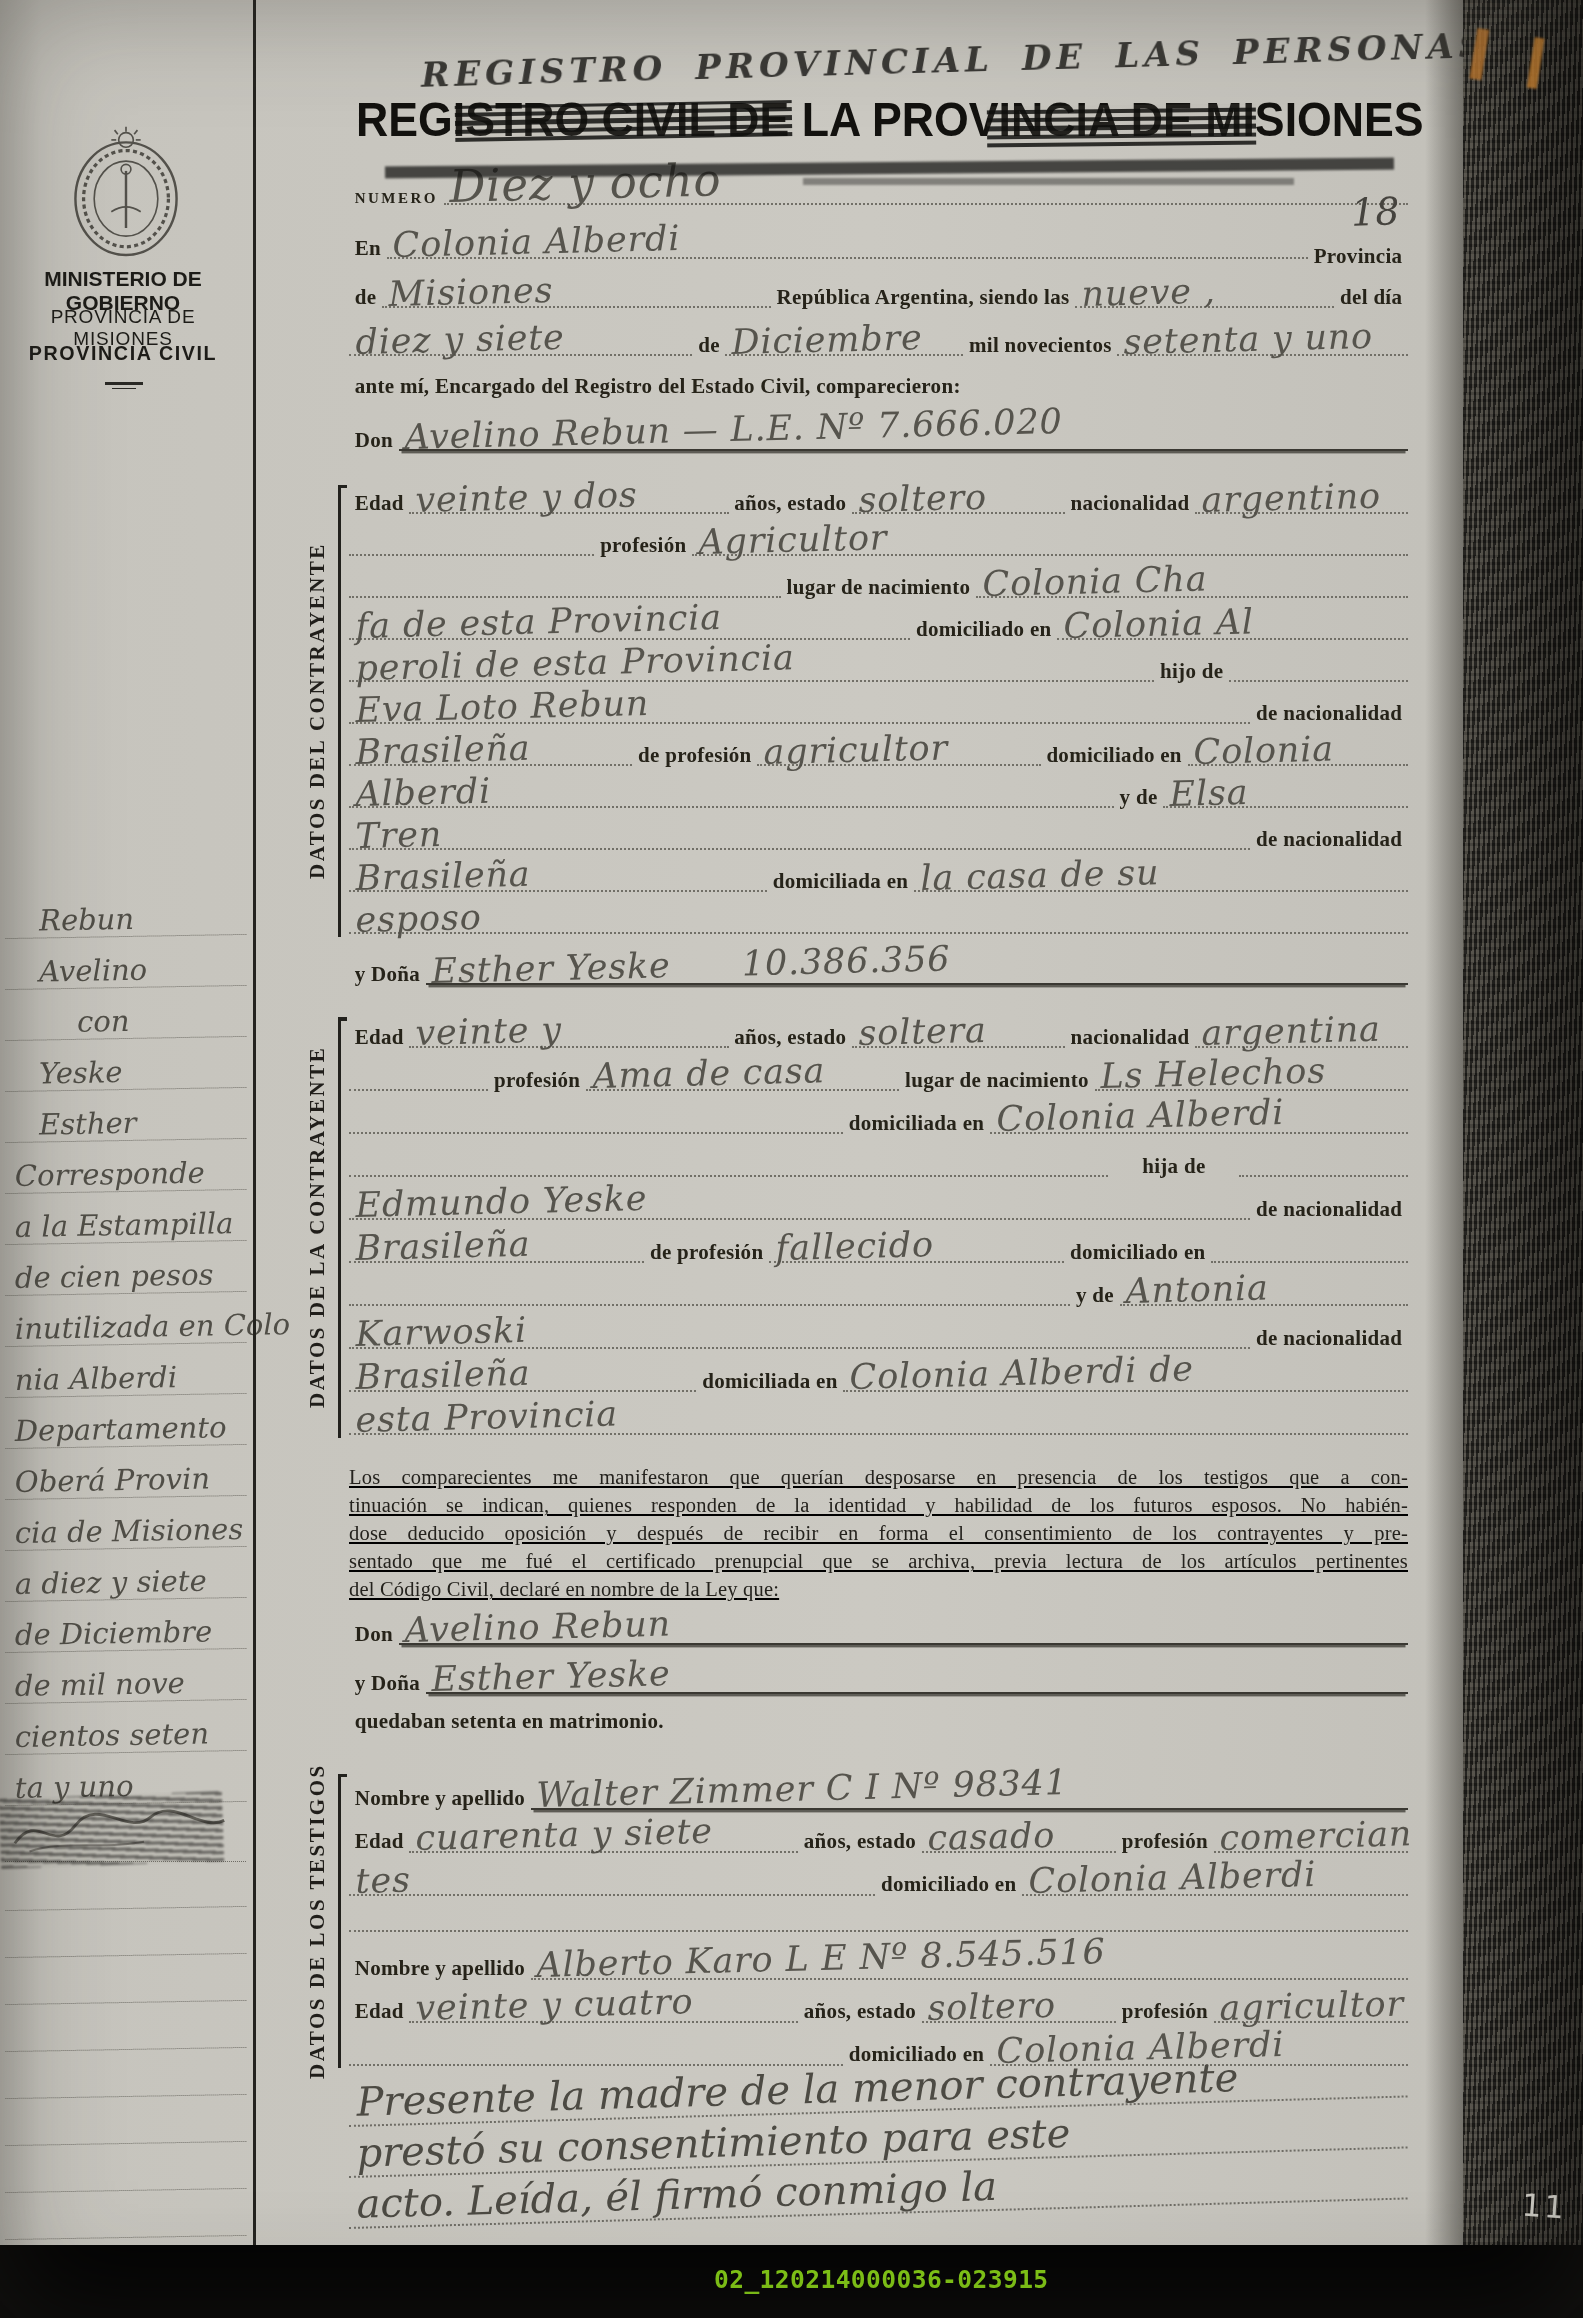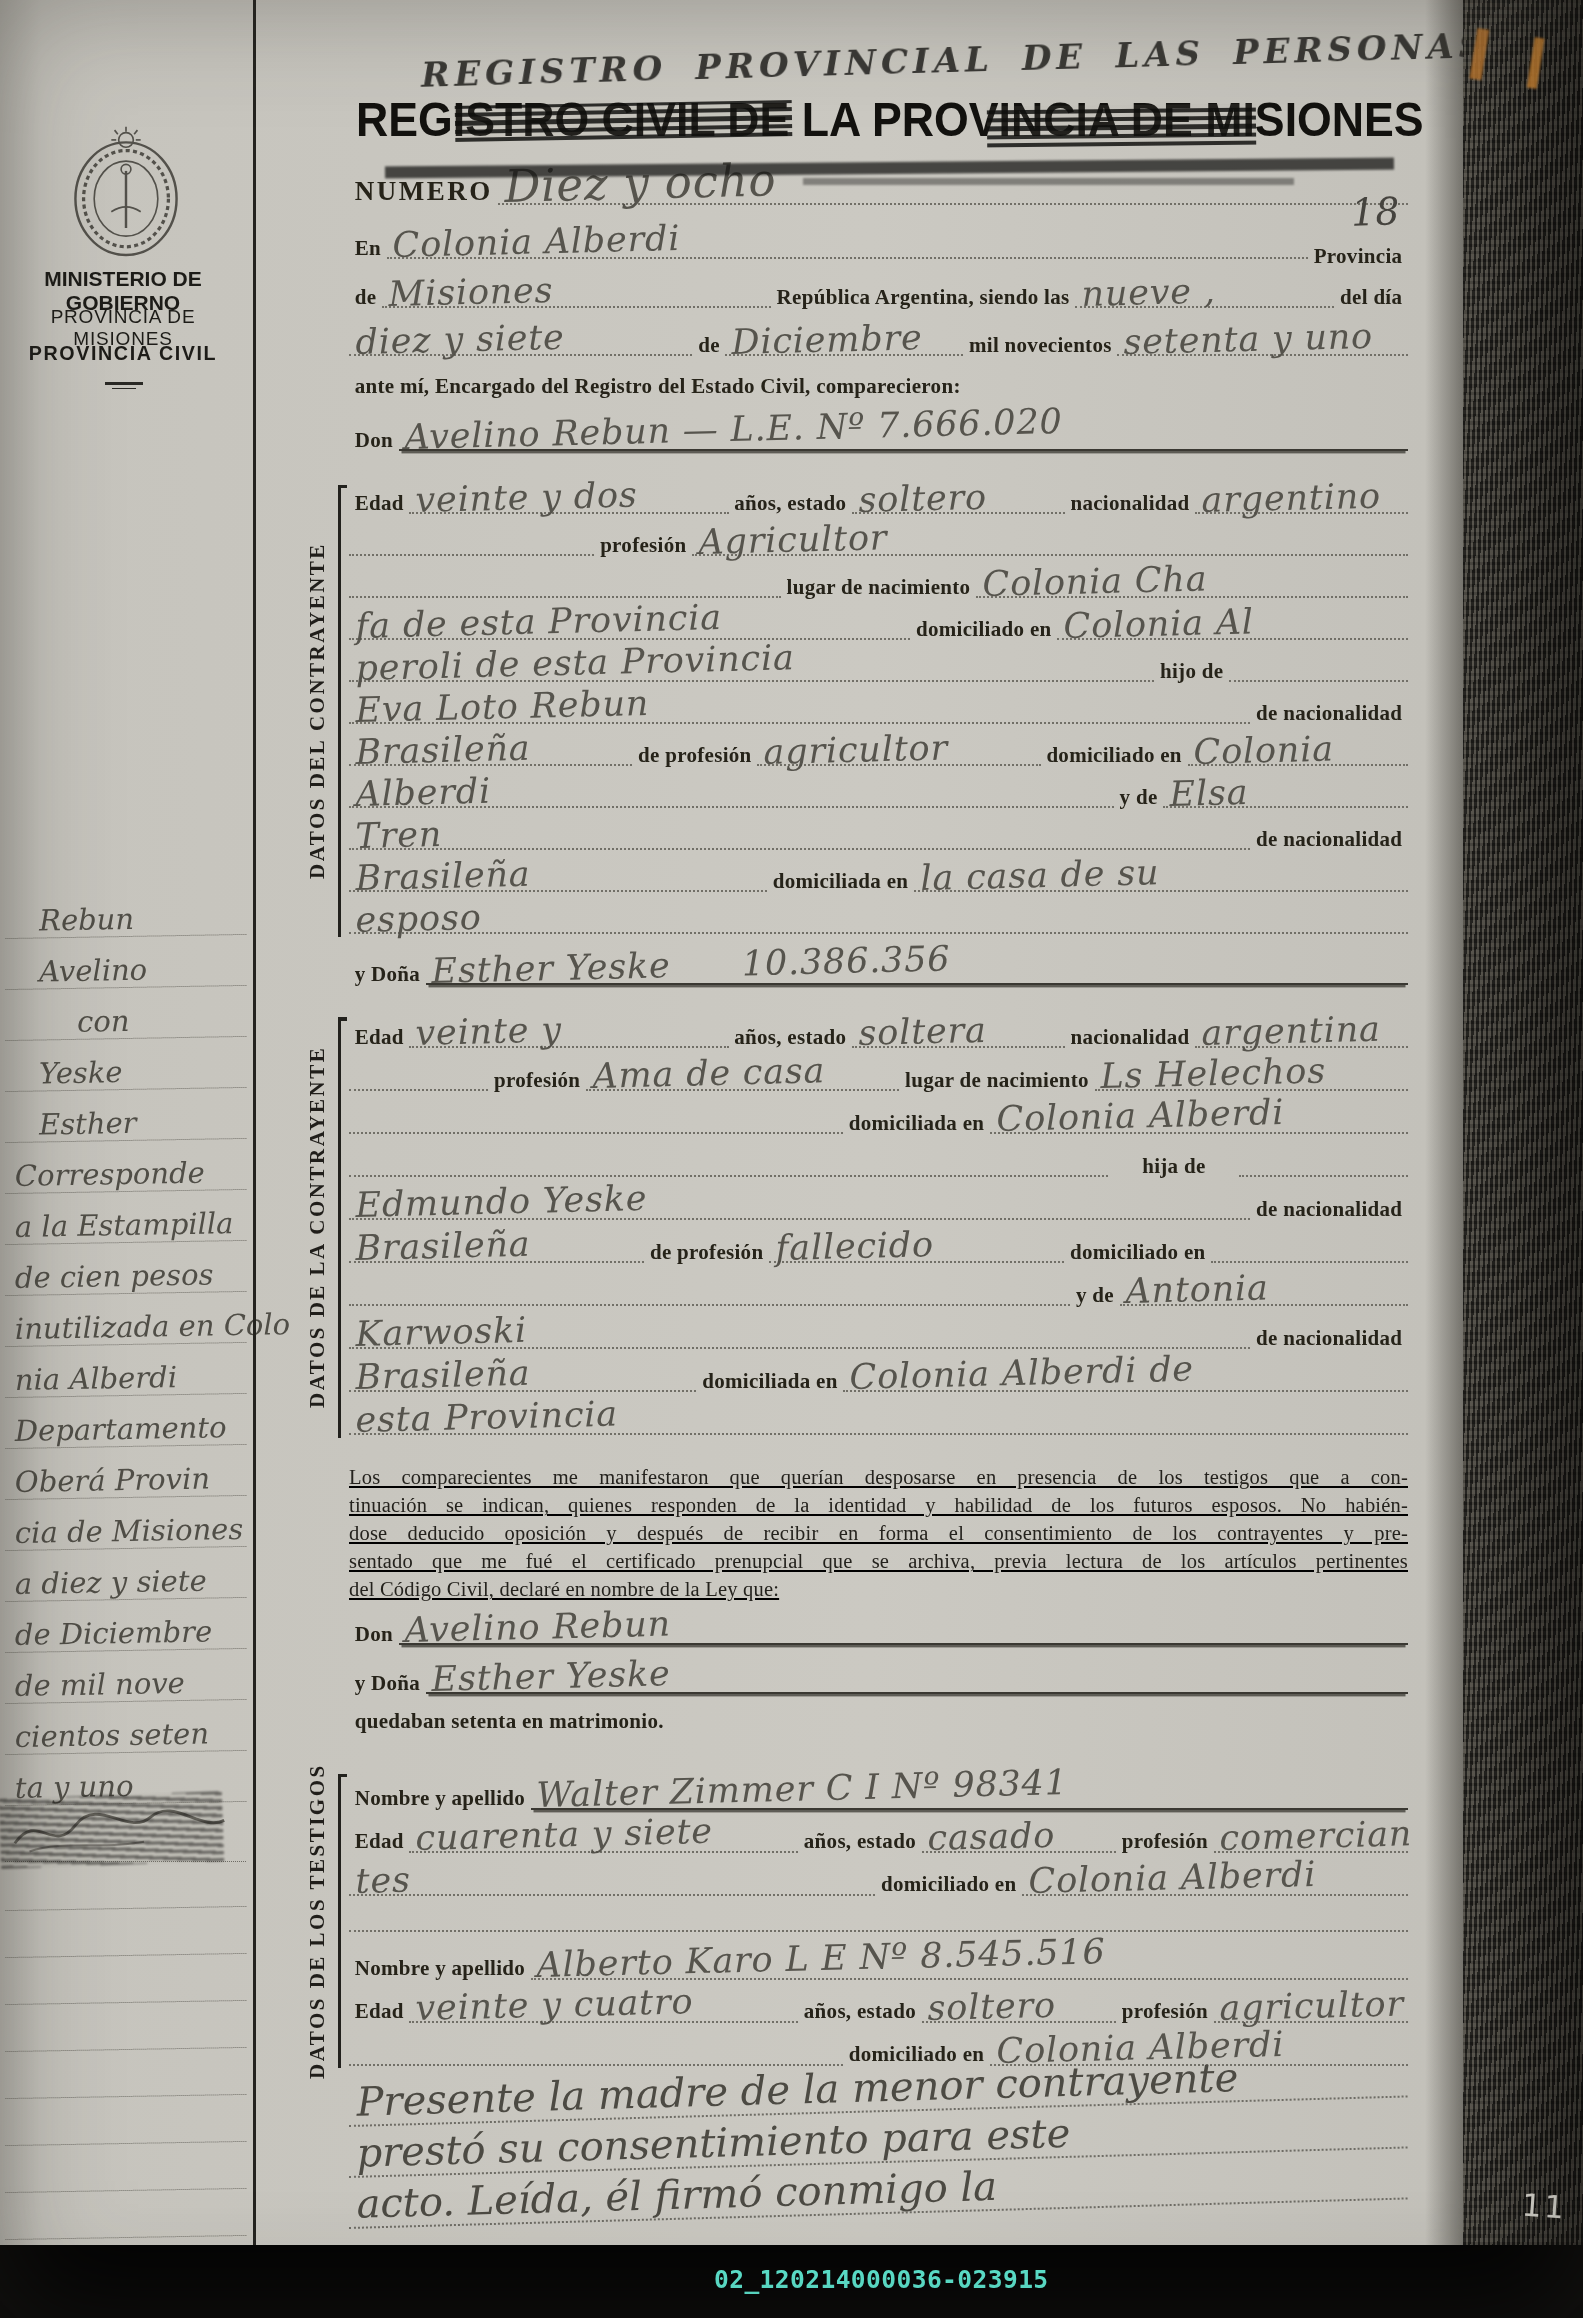--- a/index.html
+++ b/index.html
@@ -19,21 +19,21 @@
              background:linear-gradient(90deg, rgba(60,58,52,0), rgba(50,48,42,.5)); }
   .orange-mark { position:absolute; left:1473px; top:33px; width:46px; height:51px; z-index:35;
              border-left:12.3px solid #b5742f; border-right:10.6px solid #c07c2e; transform:rotate(9deg);
              filter:blur(0.8px); opacity:.85; }
   .page-num { position:absolute; left:1522px; top:2188px; z-index:36; font:31px "DejaVu Sans", sans-serif;
              color:#cfcdc6; transform:rotate(4deg); letter-spacing:2.5px; }
 
   
   .bottom-bar { position:absolute; left:0; top:2245px; width:1583px; height:74px; background:#040404; z-index:34; }
   .archive-code { position:absolute; left:714px; top:19.7px; font:bold 24.6px "DejaVu Sans Mono", monospace;
-             color:#5eead4; letter-spacing:0.4px; }
+             color:#84cc16; letter-spacing:0.4px; }
 
   
   .sidebar { position:absolute; left:0; top:0; width:252px; height:2248px; }
   .vrule { position:absolute; left:253px; top:0; width:3.3px; height:2248px; background:#24231f; z-index:5; }
   .emblem { position:absolute; left:64px; top:120px; opacity:.88; }
   .sb-text { position:absolute; left:0; width:246px; text-align:center; color:#1d1c18; }
   .sb-ministry { top:267px; font:bold 21px "Liberation Sans", sans-serif; letter-spacing:0px; }
   .sb-province { top:306px; font:19px "Liberation Sans", sans-serif; letter-spacing:0.8px; }
   .sb-office   { top:342px; font:bold 19.7px "Liberation Sans", sans-serif; letter-spacing:1.6px; }
   .sb-dash { position:absolute; left:105px; top:382px; width:38px; height:2.5px; background:#2a2925; }
@@ -66,21 +66,21 @@
   .sm-bar { background:rgba(18,18,16,.72); filter:blur(1px); }
 
   .numero-digits { position:absolute; left:1095px; top:190px; font:italic 38px "DejaVu Serif", serif;
            color:#45433e; transform:rotate(-2deg); z-index:4; }
 
   
   .frow { position:relative; display:flex; align-items:flex-end; height:42px; }
   .pr { font:bold 21px "Liberation Serif", serif; color:#262319; padding:0 5.7px 5.7px; white-space:nowrap;
         letter-spacing:0.3px; }
   .pr.low { position:relative; top:7.4px; }
-  .pr.numlbl { letter-spacing:2.5px; font-size:27px; }
+  .pr.numlbl { letter-spacing:2.5px; font-size:15px; }
   .fill { flex-grow:1; min-width:21px; border-bottom:2.5px dotted #716f67; height:8.2px; margin-bottom:7.4px;
           position:relative; }
   .fill.u-solid { border-bottom:2.5px solid #3a3832; box-shadow:0 4.9px 0 -2.5px rgba(58,56,50,.75); }
   .nf { flex-grow:1; }
   .hw { position:absolute; left:6.6px; bottom:-7.4px; font:italic 35px "DejaVu Serif", serif; color:#4e4c45;
         white-space:nowrap; letter-spacing:0.8px; transform:rotate(-1.4deg); transform-origin:left bottom;
         opacity:.93; z-index:2; }
   .hw.big { font-size:45px; bottom:-9.8px; }
 
   

